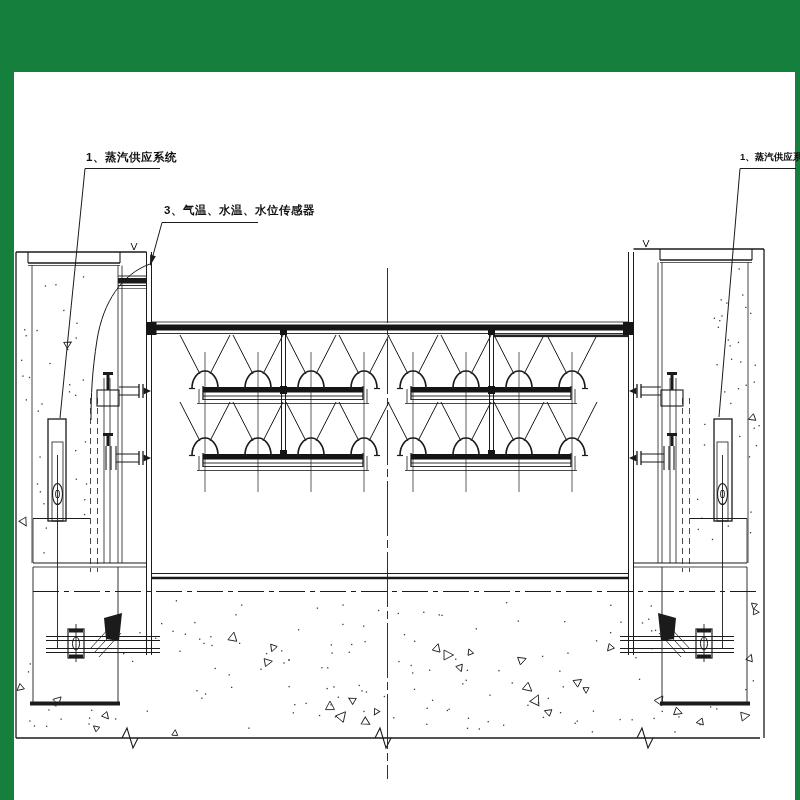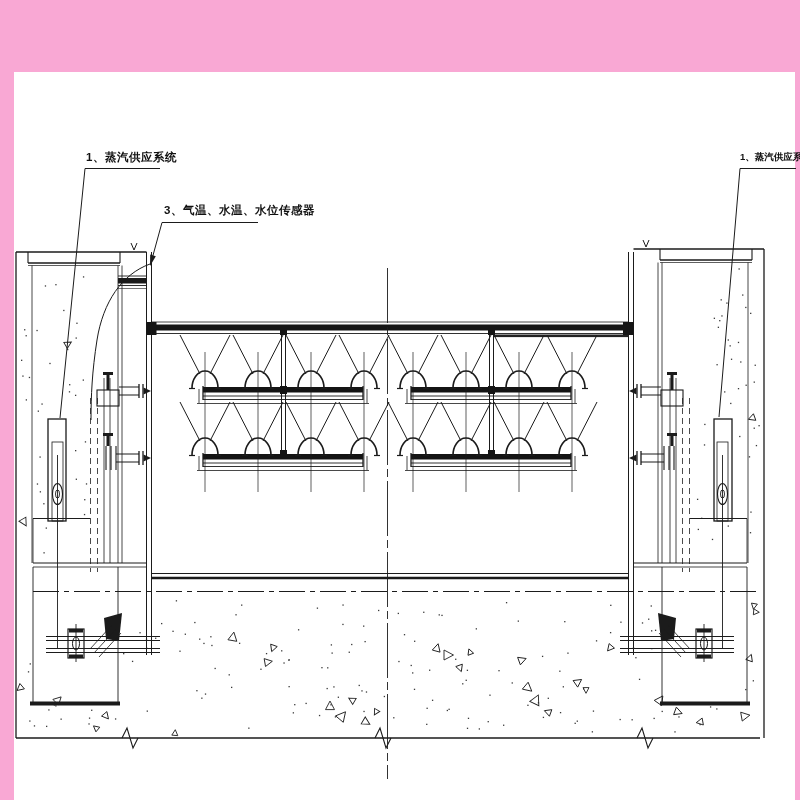--- a/index.html
+++ b/index.html
@@ -4,21 +4,21 @@
 <style>
   html,body{margin:0;padding:0;}
   body{width:800px;height:800px;overflow:hidden;font-family:"Liberation Sans",sans-serif;}
   #page{width:800px;height:800px;position:relative;}
   svg{display:block;}
   text{font-family:"Liberation Sans","DejaVu Sans",sans-serif;fill:#111;}
 </style>
 </head>
 <body>
 
-<div id="page" style="background: #f9a8d4;">
+<div id="page" style="background: #15803d;">
 <svg id="dwg" width="800" height="800" viewBox="0 0 800 800">
 
   <rect id="sheet" x="14" y="72" width="781" height="728" fill="#ffffff"></rect>
 
   <g id="g-concrete">
         <line x1="16" y1="738" x2="760" y2="738" stroke="#1b1b1b" stroke-width="1.7"></line>
         <path d="M122,738 L127,728 L133,748 L138,738" fill="none" stroke="#1b1b1b" stroke-width="1.1"></path>
         <path d="M375,738 L380,728 L386,748 L391,738" fill="none" stroke="#1b1b1b" stroke-width="1.1"></path>
         <path d="M637,738 L642,728 L648,748 L653,738" fill="none" stroke="#1b1b1b" stroke-width="1.1"></path>
         <rect x="25.699448522040363" y="399.2564686998988" width="1.3" height="1.3" fill="#3a3a3a" stroke="none" stroke-width="0"></rect>

